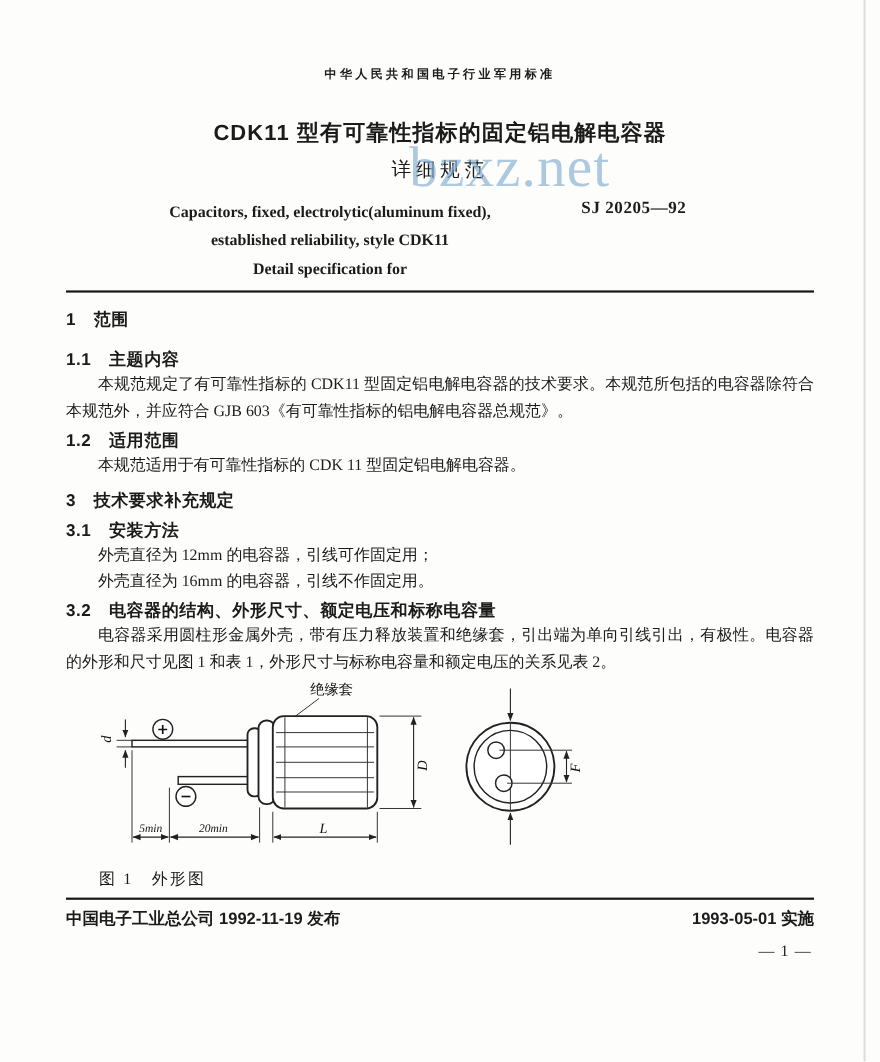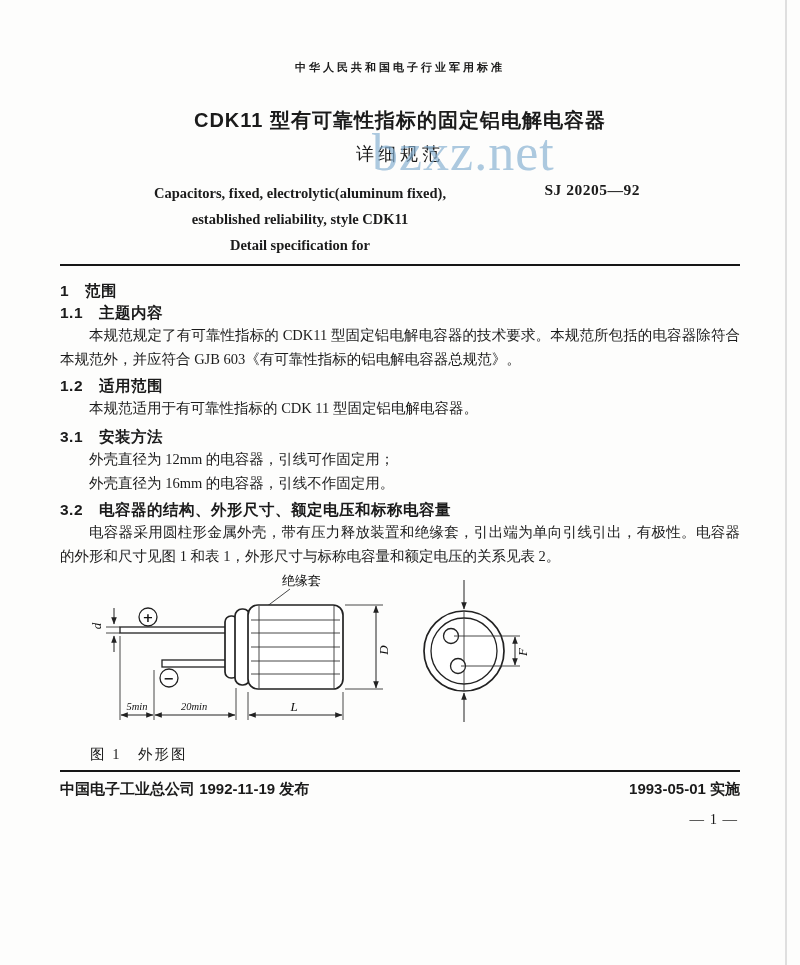--- a/index.html
+++ b/index.html
@@ -39,32 +39,32 @@
     font-weight:normal; font-size:52px; letter-spacing:1px;
     color:rgba(132,176,210,0.68);
     z-index:5; white-space:nowrap;
   }
   .eng-row { position:relative; margin-top:14px; }
   .english-block {
     width:480px; text-align:center;
     font-weight:bold; font-size:14.5px; line-height:26px;
   }
   .standard-number {
-    position:absolute; right:100px; top:1px;
+    position:absolute; right:116px; top:1px;
     font-weight:bold; font-size:15.5px; letter-spacing:.5px;
   }
   .rule { margin-top:6px; border-top:2px solid #161616; }
 
   .h {
     font-family:"Liberation Sans", sans-serif;
     font-weight:bold; font-size:15.5px; line-height:21px;
     letter-spacing:.5px;
   }
   .mt14 { margin-top:14px; } .mt10 { margin-top:10px; }
-  .mt8  { margin-top:1px; }  .mt6  { margin-top:6px; }
+  .mt8  { margin-top:16px; }  .mt6  { margin-top:6px; }
   .mt4  { margin-top:4px; }
 
   .para {
     font-size:14.5px; line-height:24px;
     text-indent:2em; text-align:justify;
   }
   .pline {
     font-size:14.5px; line-height:24px; text-indent:2em;
   }
 
@@ -123,20 +123,21 @@
   <div class="rule"></div>
 
   <div class="h mt14">1　范围</div>
   <div class="h mt8">1.1　主题内容</div>
   <p class="para">本规范规定了有可靠性指标的 CDK11 型固定铝电解电容器的技术要求。本规范所包括的电容器除符合本规范外，并应符合 GJB 603《有可靠性指标的铝电解电容器总规范》。</p>
 
   <div class="h mt4">1.2　适用范围</div>
   <p class="para">本规范适用于有可靠性指标的 CDK 11 型固定铝电解电容器。</p>
 
 
+  <div class="h mt10">3　技术要求补充规定</div>
   <div class="h mt6">3.1　安装方法</div>
   <p class="pline">外壳直径为 12mm 的电容器，引线可作固定用；</p>
   <p class="pline">外壳直径为 16mm 的电容器，引线不作固定用。</p>
 
   <div class="h mt4">3.2　电容器的结构、外形尺寸、额定电压和标称电容量</div>
   <p class="para">电容器采用圆柱形金属外壳，带有压力释放装置和绝缘套，引出端为单向引线引出，有极性。电容器的外形和尺寸见图 1 和表 1，外形尺寸与标称电容量和额定电压的关系见表 2。</p>
 
   <div class="figure-wrap">
     <svg class="figure-svg" viewBox="0 0 465 172">
       <defs>

